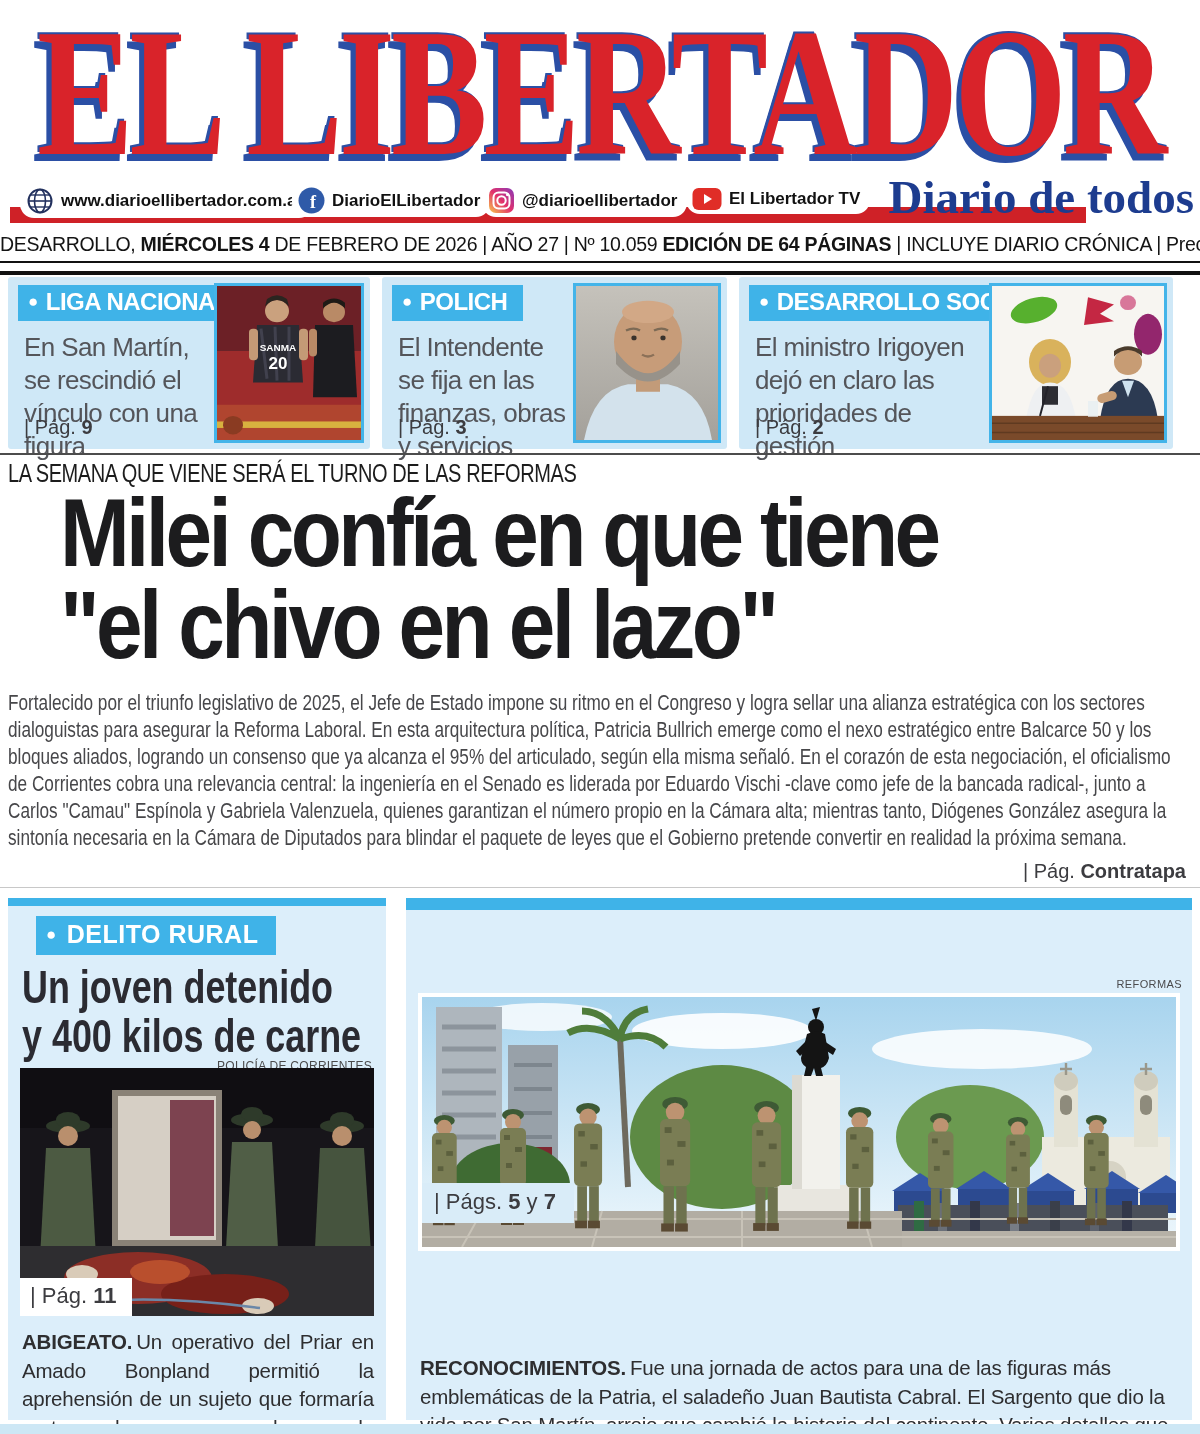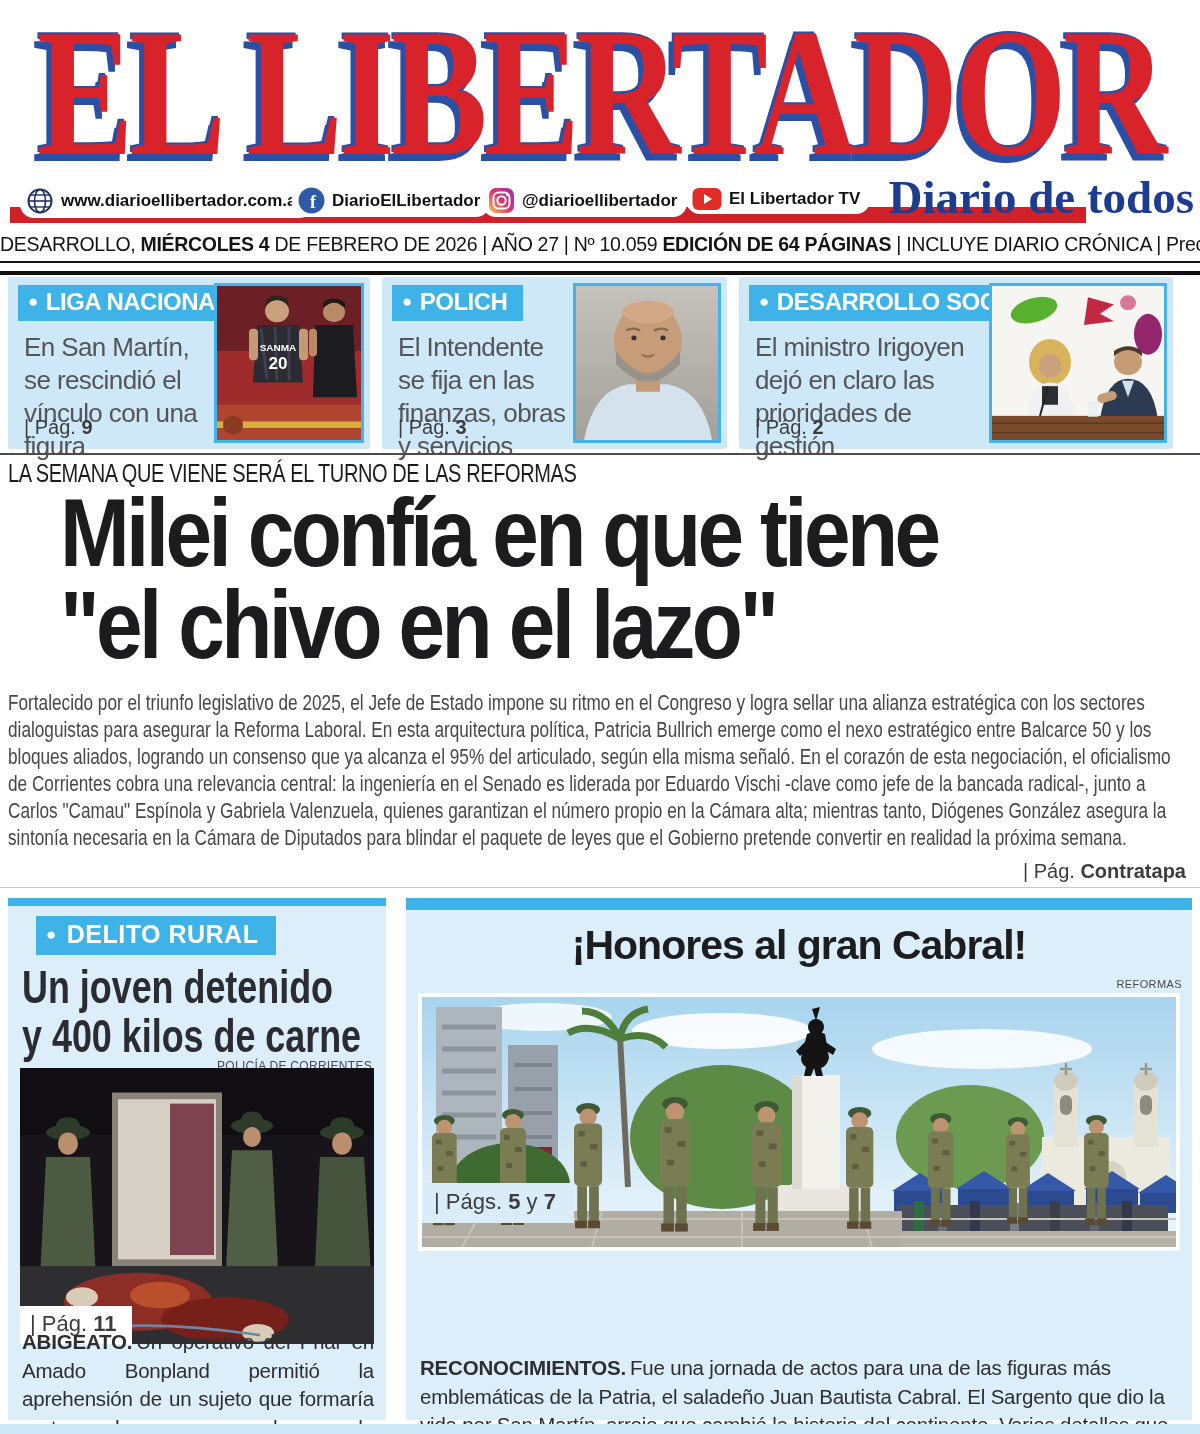--- a/index.html
+++ b/index.html
@@ -54,21 +54,21 @@
   .rule3{position:absolute;top:887px;left:0;width:1200px;height:1px;background:#c8c8c8;}
   
   .lstory{position:absolute;top:898px;left:8px;width:378px;height:522px;background:#dceefa;}
   .cyantop{position:absolute;top:0;left:0;right:0;height:8px;background:#3fb3e8;}
   .lkicker{display:inline-block;background:#3fb3e8;color:#fff;font-weight:700;font-size:25px;
         padding:4px 18px 6px 10px;margin:18px 0 0 28px;letter-spacing:0.5px;}
   .lkicker .dot{font-size:17px;vertical-align:3px;margin-right:10px;}
   .lheadline{margin:8px 0 0 14px;font-weight:700;font-size:46px;line-height:1.07;color:#2b2b32;
         transform:scaleX(0.78);transform-origin:left top;width:460px;white-space:nowrap;}
   .lcredit{margin:-2px 14px 0 0;text-align:right;font-size:12px;color:#4a4a4c;letter-spacing:0.3px;}
-  .lphoto{position:absolute;top:170px;left:12px;width:354px;height:276px;background:#0f172a;}
+  .lphoto{position:absolute;top:170px;left:12px;width:354px;height:248px;background:#0f172a;}
   .lphoto svg{display:block;width:100%;height:100%;}
   .lpag{position:absolute;left:0;bottom:0;background:#fff;padding:5px 16px 7px 10px;
         font-size:22px;color:#3c3c40;}
   .lpag b{font-weight:700;}
   .lcaption{position:absolute;top:430px;left:14px;width:352px;font-size:20.5px;line-height:1.4;
         color:#2e2e30;text-align:justify;letter-spacing:-0.2px;}
   .lcaption b{font-weight:700;margin-right:4px;}
   
   .rstory{position:absolute;top:898px;left:406px;width:786px;height:522px;background:#dceefa;}
   .rstory .cyantop{height:12px;}
@@ -299,21 +299,20 @@
       <ellipse cx="238" cy="238" rx="16" ry="8" fill="#d9cbb8"></ellipse>
       <path d="M40 238 q80 -14 200 2" stroke="#6a87a8" stroke-width="2.4" fill="none"></path>
     </svg>
     <div class="lpag"><span>| Pág.</span> <b>11</b></div>
   </div>
   <div class="lcaption"><b>ABIGEATO.</b><span>Un operativo del Priar en Amado Bonpland permitió la aprehensión de un sujeto que formaría parte de una cadena de comercialización delictiva que se nutriría de ganado robado.</span></div>
 </div>
 
 <div class="rstory">
   <div class="cyantop"></div>
-  <div class="rheadline">¡Honores al gran Cabral!</div>
   <div class="rcredit">REFORMAS</div>
   <div class="rphoto">
     <svg viewBox="0 0 754 250" preserveAspectRatio="none">
       <defs>
         <linearGradient id="sky" x1="0" y1="0" x2="0" y2="1">
             <stop offset="0" stop-color="#a8d4ee"></stop>
             <stop offset="1" stop-color="#eef7fc"></stop>
           </linearGradient>
         <g id="soldier">
           <ellipse cx="13" cy="6" rx="11" ry="6" fill="#3e5a35"></ellipse>

